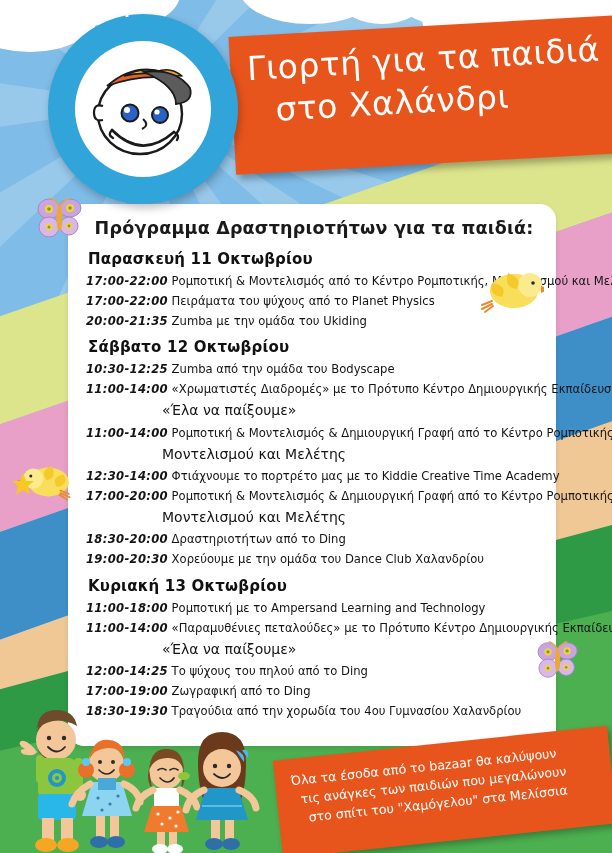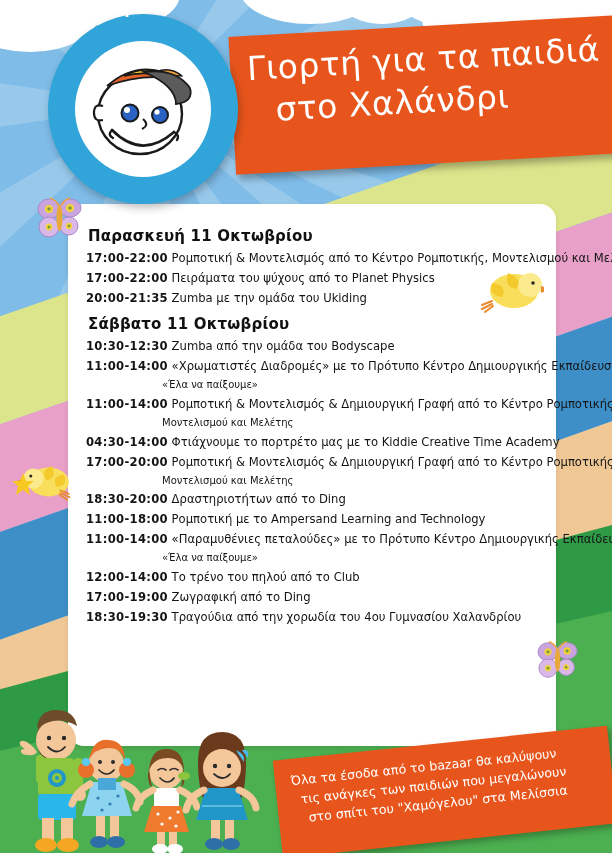--- a/index.html
+++ b/index.html
@@ -95,25 +95,26 @@
 
   .event-row {
     font-size: 11.6px;
     color: #141414;
     line-height: 1.42;
     margin-bottom: 3.5px;
     white-space: nowrap;
   }
   .event-time {
     font-weight: 700;
+    font-style: italic;
     letter-spacing: 0.3px;
   }
   .event-desc { font-weight: 400; }
   .event-cont {
-    font-size: 10px;
+    font-size: 14px;
     color: #141414;
     line-height: 1.42;
     margin: 0 0 3.5px 76px;
   }
 
   
   .footer-banner {
     position: absolute;
     left: 277px; top: 743px;
     width: 336px; height: 98px;
@@ -239,91 +240,97 @@
   </div>
 
   <div class="header-banner"></div>
   <div class="header-text">
     <span>Γιορτή για τα παιδιά</span>
     <span class="header-line2">στο Χαλάνδρι</span>
   </div>
 
   <div class="card">
 
+    <div class="program-title">Πρόγραμμα Δραστηριοτήτων για τα παιδιά:</div>
 
     <div class="day-block">
       <div class="day-heading">Παρασκευή 11 Οκτωβρίου</div>
 
       <div class="event-row">
         <span class="event-time">17:00-22:00</span>
         <span class="event-desc">Ρομποτική &amp; Μοντελισμός από το Κέντρο Ρομποτικής, Μοντελισμού και Μελέτης</span>
       </div>
       <div class="event-row">
         <span class="event-time">17:00-22:00</span>
         <span class="event-desc">Πειράματα του ψύχους από το Planet Physics</span>
       </div>
       <div class="event-row">
         <span class="event-time">20:00-21:35</span>
         <span class="event-desc">Zumba με την ομάδα του Ukiding</span>
       </div>
     </div>
 
     <div class="day-block">
-      <div class="day-heading">Σάββατο 11 Οκτωβρίου</div>
-
-      <div class="event-row">
-        <span class="event-time">10:30-12:30</span>
+      <div class="day-heading">Σάββατο 12 Οκτωβρίου</div>
+
+      <div class="event-row">
+        <span class="event-time">10:30-12:25</span>
         <span class="event-desc">Zumba από την ομάδα του Bodyscape</span>
       </div>
 
       <div class="event-row">
         <span class="event-time">11:00-14:00</span>
         <span class="event-desc">«Χρωματιστές Διαδρομές» με το Πρότυπο Κέντρο Δημιουργικής Εκπαίδευσης</span>
       </div>
       <div class="event-cont">«Έλα να παίξουμε»</div>
 
       <div class="event-row">
         <span class="event-time">11:00-14:00</span>
         <span class="event-desc">Ρομποτική &amp; Μοντελισμός &amp; Δημιουργική Γραφή από το Κέντρο Ρομποτικής,</span>
       </div>
       <div class="event-cont">Μοντελισμού και Μελέτης</div>
 
       <div class="event-row">
-        <span class="event-time">04:30-14:00</span>
+        <span class="event-time">12:30-14:00</span>
         <span class="event-desc">Φτιάχνουμε το πορτρέτο μας με το Kiddie Creative Time Academy</span>
       </div>
 
       <div class="event-row">
         <span class="event-time">17:00-20:00</span>
         <span class="event-desc">Ρομποτική &amp; Μοντελισμός &amp; Δημιουργική Γραφή από το Κέντρο Ρομποτικής,</span>
       </div>
       <div class="event-cont">Μοντελισμού και Μελέτης</div>
 
       <div class="event-row">
         <span class="event-time">18:30-20:00</span>
         <span class="event-desc">Δραστηριοτήτων από το Ding</span>
       </div>
+      <div class="event-row">
+        <span class="event-time">19:00-20:30</span>
+        <span class="event-desc">Χορεύουμε με την ομάδα του Dance Club Χαλανδρίου</span>
+      </div>
     </div>
 
     <div class="day-block">
+      <div class="day-heading">Κυριακή 13 Οκτωβρίου</div>
 
       <div class="event-row">
         <span class="event-time">11:00-18:00</span>
         <span class="event-desc">Ρομποτική με το Ampersand Learning and Technology</span>
       </div>
 
       <div class="event-row">
         <span class="event-time">11:00-14:00</span>
         <span class="event-desc">«Παραμυθένιες πεταλούδες» με το Πρότυπο Κέντρο Δημιουργικής Εκπαίδευσης</span>
       </div>
       <div class="event-cont">«Έλα να παίξουμε»</div>
 
       <div class="event-row">
-        <span class="event-time">12:00-14:00</span>
-        <span class="event-desc">Το τρένο του πηλού από το Club</span>
+        <span class="event-time">12:00-14:25</span>
+        <span class="event-desc">Το ψύχους του πηλού από το Ding</span>
       </div>
       <div class="event-row">
         <span class="event-time">17:00-19:00</span>
         <span class="event-desc">Ζωγραφική από το Ding</span>
       </div>
       <div class="event-row">
         <span class="event-time">18:30-19:30</span>
         <span class="event-desc">Τραγούδια από την χορωδία του 4ου Γυμνασίου Χαλανδρίου</span>
       </div>
     </div>

